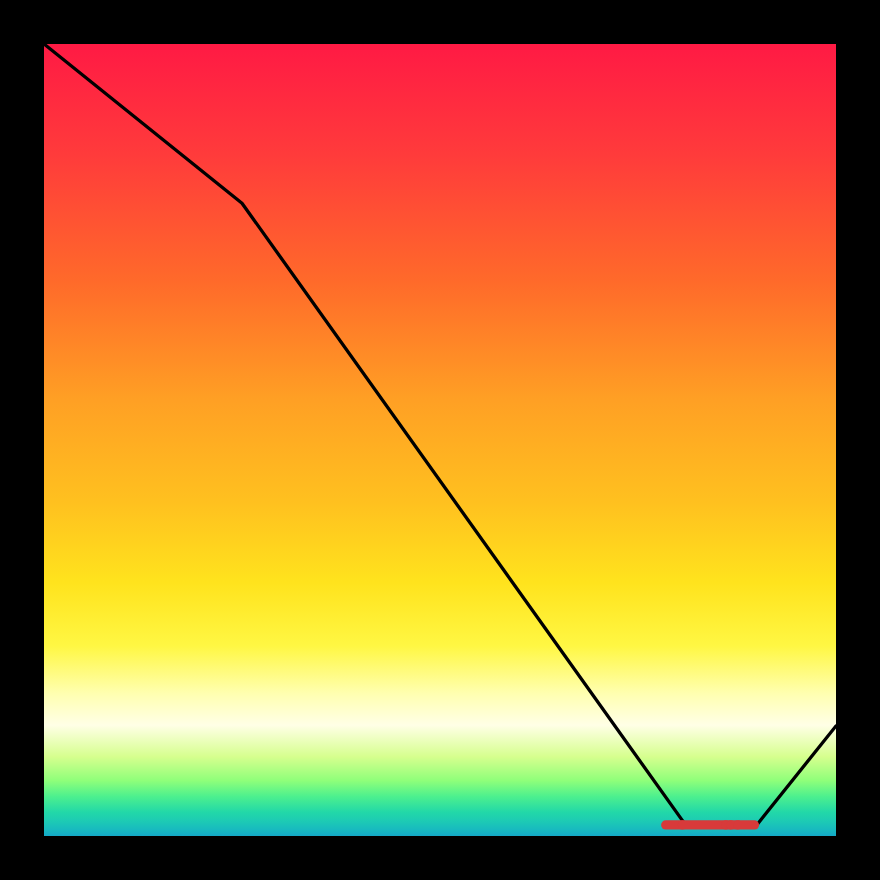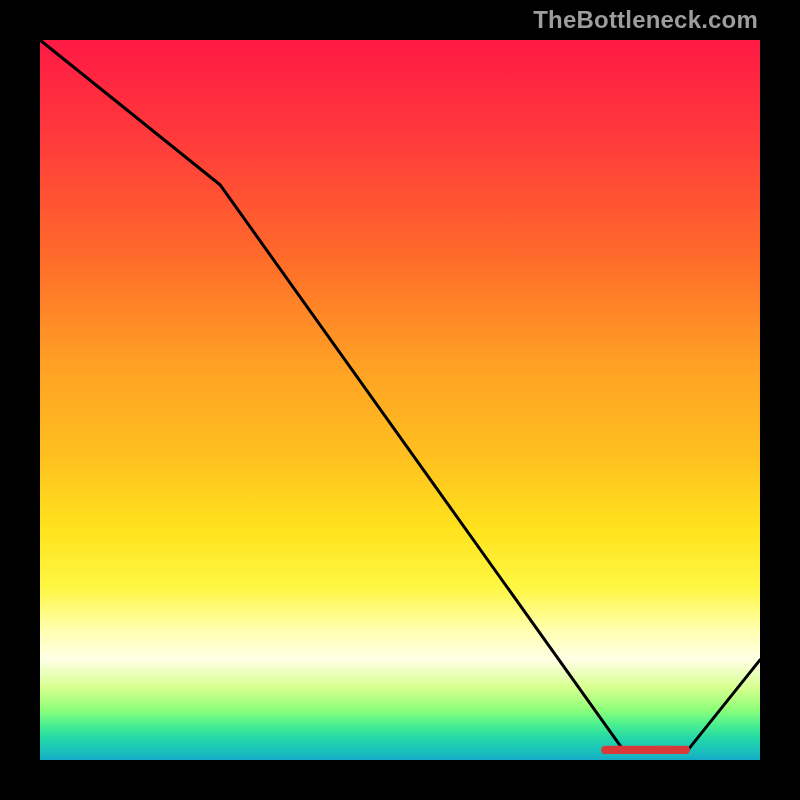--- a/index.html
+++ b/index.html
@@ -68,21 +68,20 @@
     top: 0;
     width: 720px;
     height: 720px;
   }
 </style>
 </head>
 <body>
 
 <div class="frame">
 
-  <div class="attribution">TheBottleneck.com</div>
 
   <div class="plot-area">
     <div class="plot-gradient"></div>
     <svg class="line-layer" viewBox="0 0 720 720" preserveAspectRatio="none">
       <g id="chart-g">
           <path d="M0.00,0.00 L180.00,144.72 L583.20,709.92 L648.00,709.92 L720.00,619.92" fill="none" stroke="#000000" stroke-width="3" stroke-linecap="round" stroke-linejoin="round"></path>
           <line x1="565.20" y1="709.92" x2="580.32" y2="709.92" stroke="#d83a3a" stroke-width="8.40" stroke-linecap="round"></line>
           <line x1="580.32" y1="709.92" x2="619.92" y2="709.92" stroke="#d83a3a" stroke-width="8.40" stroke-linecap="round"></line>
           <line x1="619.92" y1="709.92" x2="624.24" y2="709.92" stroke="#d83a3a" stroke-width="8.40" stroke-linecap="round"></line>
           <line x1="624.24" y1="709.92" x2="630.72" y2="709.92" stroke="#d83a3a" stroke-width="8.40" stroke-linecap="round"></line>

